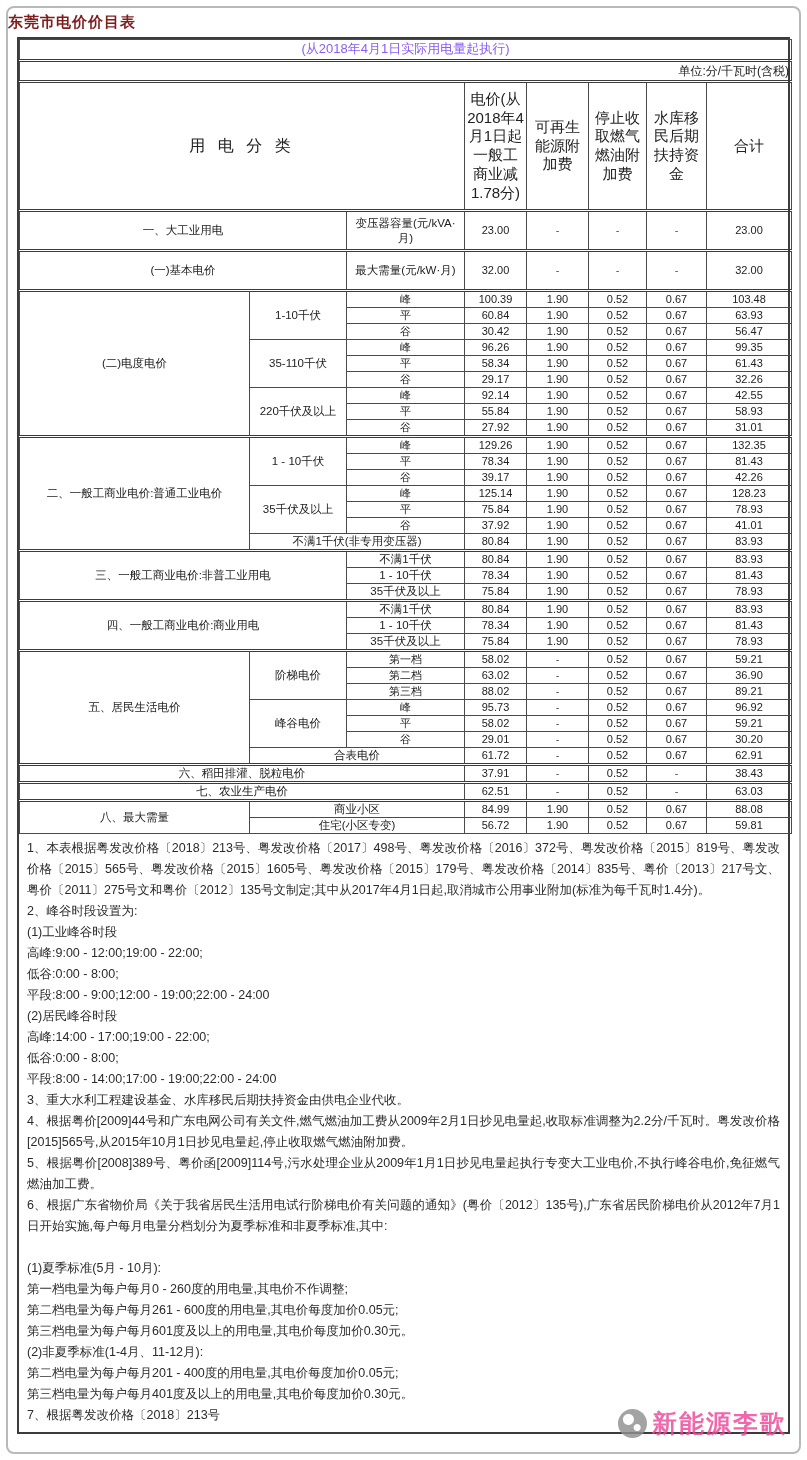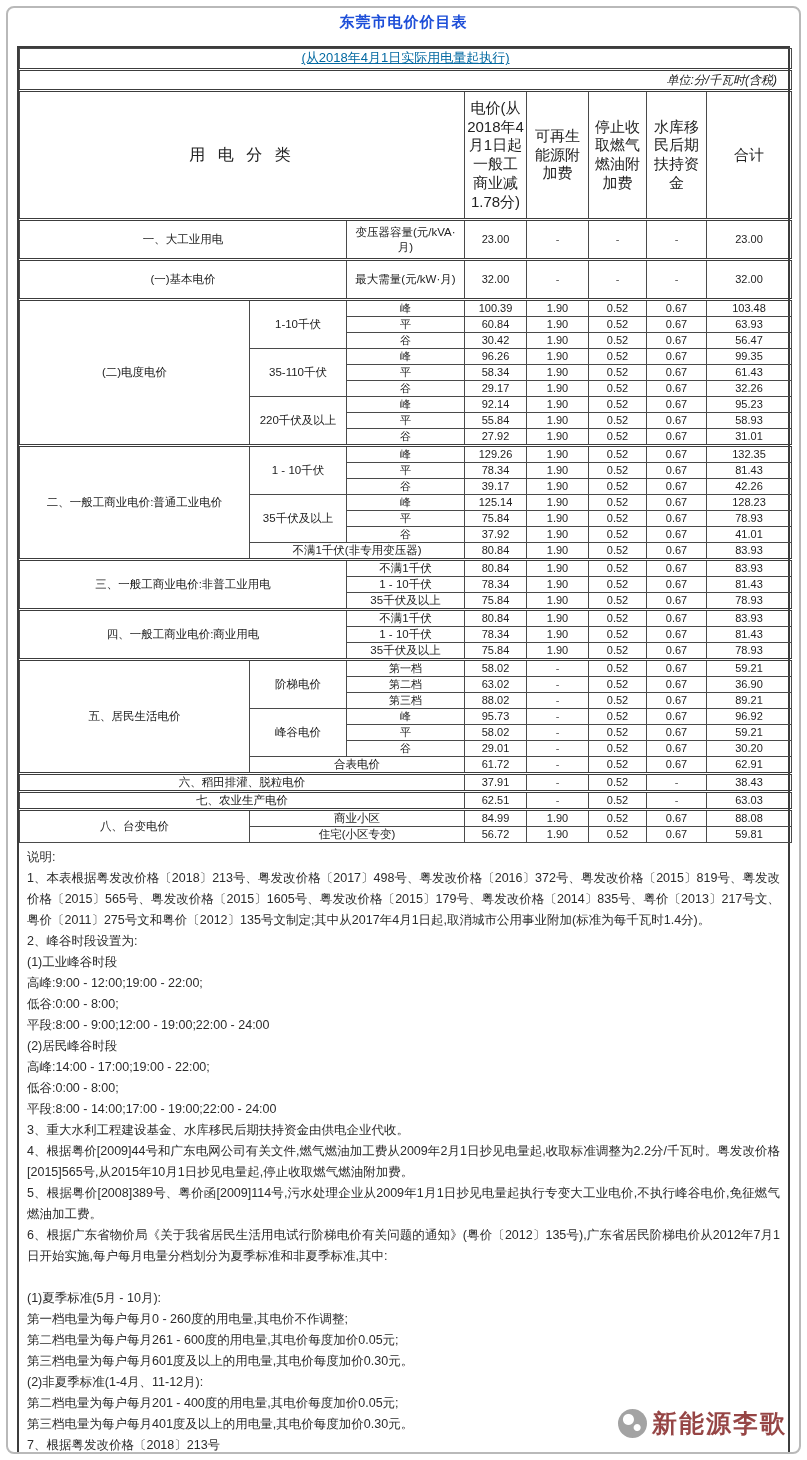--- a/index.html
+++ b/index.html
@@ -5,52 +5,52 @@
   html,body{margin:0;padding:0;}
   body{
     width:807px;height:1460px;position:relative;background:#fff;
     font-family:"Liberation Sans","DejaVu Sans",sans-serif;overflow:hidden;
   }
   .frame{
     position:absolute;inset:6px;border:2px solid #b9b9b9;border-radius:8px;
     overflow:hidden;background:#fff;
   }
   .title{
-    text-align:center;color:#1d4ed8;font-weight:bold;font-size:15px;
-    padding:5px 0 14px;letter-spacing:1px;
+    color:#7f1d1d;font-weight:bold;font-size:15px;
+    padding:5px 0 5px;letter-spacing:1px;
   }
   .sheet{margin:0 9px;border:2px solid #3c3c3c;}
   table{border-collapse:collapse;width:100%;table-layout:fixed;}
   td,th{
     border:1px solid #4a4a4a;font-size:11px;text-align:center;vertical-align:middle;
     padding:0 2px;color:#222;font-weight:normal;line-height:1.25;height:15px;
     overflow:hidden;word-break:break-all;
   }
   tr.subtitle-row td{
-    color:#0369a1;font-size:13px;height:19px;border-bottom:3px double #3c3c3c;text-decoration:underline;
+    color:#8b5cf6;font-size:13px;height:19px;border-bottom:3px double #3c3c3c;
   }
   tr.unit-row td{
-    text-align:right;font-size:12px;height:18px;padding-right:14px;
-    border-bottom:3px double #3c3c3c;color:#1c1c1c;font-style:italic;
+    text-align:right;font-size:12px;height:18px;padding-right:2px;
+    border-bottom:3px double #3c3c3c;color:#1c1c1c;
   }
   tr.header-row th{height:126px;border-bottom:3px double #3c3c3c;font-size:15px;}
   tr.header-row th.cat-head{font-size:16px;letter-spacing:4px;}
   tr.tall td{height:37px;}
   tr.sec td{border-top:3px double #3c3c3c;}
   td.dash{color:#555;}
   td.cat{font-size:11.5px;}
   .notes{
     padding:4px 8px 6px;font-size:12.5px;line-height:21px;color:#2b2b2b;
     text-align:justify;
   }
   .note-heading{min-height:21px;}
   .note-line{min-height:21px;}
   .watermark{
     position:absolute;right:12px;bottom:12px;display:flex;align-items:center;
-    gap:5px;color:#7f1d1d;opacity:.82;pointer-events:none;
+    gap:5px;color:#ec4899;opacity:.82;pointer-events:none;
   }
   .wm-icon{
     width:29px;height:29px;border-radius:50%;flex:0 0 auto;
     background:
       radial-gradient(circle at 36% 36%, #fff 0 5px, rgba(0,0,0,0) 6px),
       radial-gradient(circle at 66% 64%, #fff 0 3px, rgba(0,0,0,0) 4px),
       #8f8f8f;
   }
   .wm-text{font-size:25px;font-weight:bold;letter-spacing:2px;white-space:nowrap;}
 </style>
@@ -158,21 +158,21 @@
             <td>0.67</td>
             <td>32.26</td>
           </tr>
           <tr>
             <td rowspan="3" class="cat">220千伏及以上</td>
             <td>峰</td>
             <td>92.14</td>
             <td>1.90</td>
             <td>0.52</td>
             <td>0.67</td>
-            <td>95.23</td>
+            <td>42.55</td>
           </tr>
           <tr>
             <td>平</td>
             <td>55.84</td>
             <td>1.90</td>
             <td>0.52</td>
             <td>0.67</td>
             <td>58.93</td>
           </tr>
           <tr>
@@ -361,41 +361,40 @@
           </tr>
           <tr class="sec">
             <td colspan="3" class="cat">七、农业生产电价</td>
             <td>62.51</td>
             <td class="dash">-</td>
             <td>0.52</td>
             <td class="dash">-</td>
             <td>63.03</td>
           </tr>
           <tr class="sec">
-            <td rowspan="2" class="cat">八、台变电价</td>
+            <td rowspan="2" class="cat">八、最大需量</td>
             <td colspan="2" class="cat">商业小区</td>
             <td>84.99</td>
             <td>1.90</td>
             <td>0.52</td>
             <td>0.67</td>
             <td>88.08</td>
           </tr>
           <tr>
             <td colspan="2" class="cat">住宅(小区专变)</td>
             <td>56.72</td>
             <td>1.90</td>
             <td>0.52</td>
             <td>0.67</td>
             <td>59.81</td>
           </tr>
         </tbody>
     </table>
 
     <div class="notes">
-      <div class="note-heading">说明:</div>
       <div id="notes-lines">
           <div class="note-line">1、本表根据粤发改价格〔2018〕213号、粤发改价格〔2017〕498号、粤发改价格〔2016〕372号、粤发改价格〔2015〕819号、粤发改价格〔2015〕565号、粤发改价格〔2015〕1605号、粤发改价格〔2015〕179号、粤发改价格〔2014〕835号、粤价〔2013〕217号文、粤价〔2011〕275号文和粤价〔2012〕135号文制定;其中从2017年4月1日起,取消城市公用事业附加(标准为每千瓦时1.4分)。</div>
           <div class="note-line">2、峰谷时段设置为:</div>
           <div class="note-line">(1)工业峰谷时段</div>
           <div class="note-line">高峰:9:00 - 12:00;19:00 - 22:00;</div>
           <div class="note-line">低谷:0:00 - 8:00;</div>
           <div class="note-line">平段:8:00 - 9:00;12:00 - 19:00;22:00 - 24:00</div>
           <div class="note-line">(2)居民峰谷时段</div>
           <div class="note-line">高峰:14:00 - 17:00;19:00 - 22:00;</div>
           <div class="note-line">低谷:0:00 - 8:00;</div>

